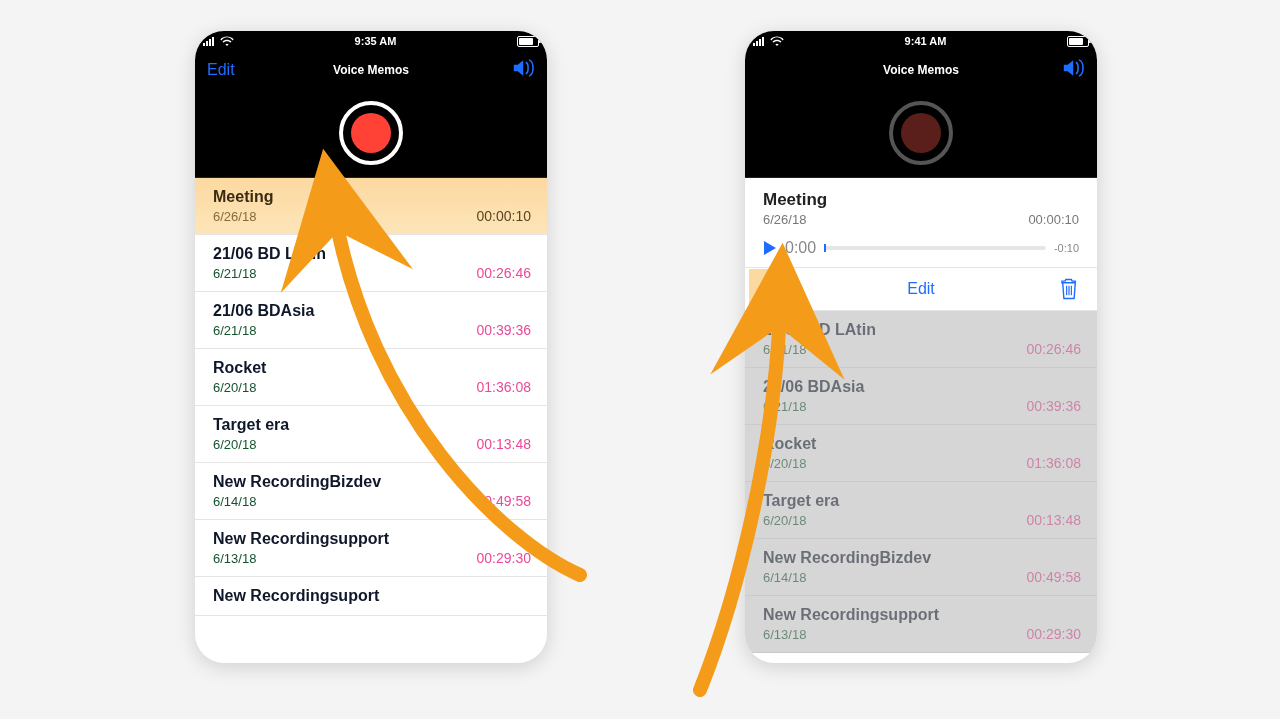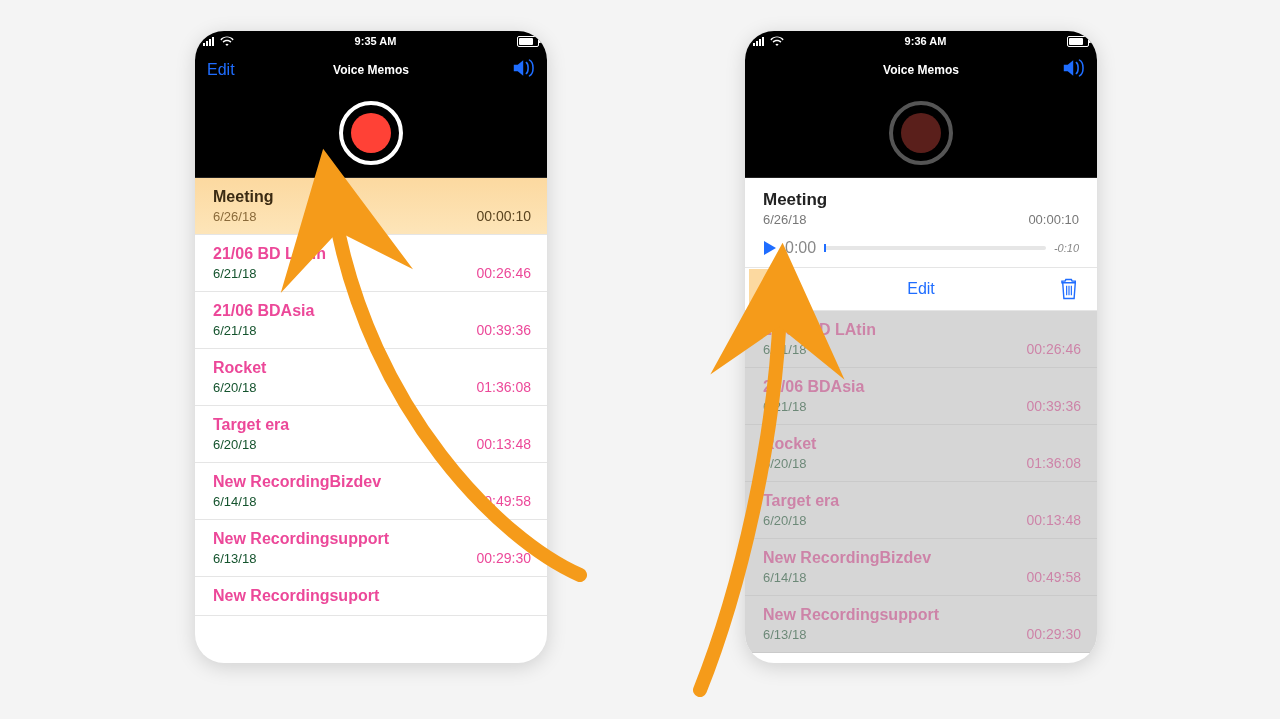--- a/index.html
+++ b/index.html
@@ -97,21 +97,21 @@
   
   .list { background:#fff; }
   .row {
     display:flex;
     flex-direction: column;
     padding: 10px 16px 10px 18px;
     border-bottom: 1px solid #e5e5e5;
     position: relative;
   }
   .row .top-line { display:flex; justify-content:space-between; align-items:flex-end; }
-  .row .title-text { font-size: 16px; font-weight: 600; color:#ec4899; }
+  .row .title-text { font-size: 16px; font-weight: 600; color:#0f172a; }
   .row .sub-line { display:flex; justify-content:space-between; align-items:center; margin-top:2px;}
   .row .date-text { font-size: 13px; color:#14532d; }
   .row .dur-text  { font-size: 14px; color:#ec4899; }
   .row.highlight { background: linear-gradient(#fcd9a0, #fde5b9); }
   .row.highlight .title-text { color:#3a2a12; }
   .row.highlight .date-text  { color:#8a6a3a; }
   .row.highlight .dur-text   { color:#5a4420; }
 
   
   .expanded {
@@ -119,21 +119,21 @@
     border-bottom: 1px solid #e5e5e5;
     background:#fff;
   }
   .expanded .title-text { font-size: 17px; font-weight:600; color:#222; }
   .expanded .meta { display:flex; justify-content:space-between; margin-top:2px; font-size:13px; color:#777;}
   .playbar { display:flex; align-items:center; gap:8px; margin-top: 12px; }
   .play-icon svg { width:14px; height:14px; display:block; }
   .play-time { font-size: 16px; color:#888; }
   .track { flex:1; height:4px; background:#e6e6e6; border-radius:2px; position:relative; }
   .track .thumb { position:absolute; left:0; top:-2px; width:2px; height:8px; background:#1f6dff; }
-  .remaining { font-size:11px; color:#888;font-style:italic; }
+  .remaining { font-size:11px; color:#888; }
 
   .edit-bar {
     display:flex; align-items:center; justify-content:space-between;
     padding: 10px 18px;
     border-bottom: 1px solid #e5e5e5;
     background:#fff;
     position:relative;
   }
   .edit-bar .edit-text { color:#1f6dff; font-size:16px; position:absolute; left:0; right:0; text-align:center; pointer-events:none;}
   .share-slot {
@@ -289,21 +289,21 @@
             <span></span>
             <span></span>
             <span></span>
           </span>
         <span class="wifi-icon">
           <svg viewBox="0 0 24 18">
               <path d="M12 18l-3-3c1.7-1.7 4.3-1.7 6 0l-3 3zM4 10c4.4-4.4 11.6-4.4 16 0l-2 2c-3.3-3.3-8.7-3.3-12 0l-2-2zM0 6C6.6-.6 17.4-.6 24 6l-2 2C16.5.5 7.5.5 2 8L0 6z" fill="#fff"></path>
             </svg>
         </span>
       </div>
-      <div class="sb-center">9:36 AM</div>
+      <div class="sb-center">9:41 AM</div>
       <div class="sb-right">
         <span class="battery">
             <span class="body">
               <span class="level"></span>
             </span>
           </span>
       </div>
     </div>
 
     <div class="navbar">

